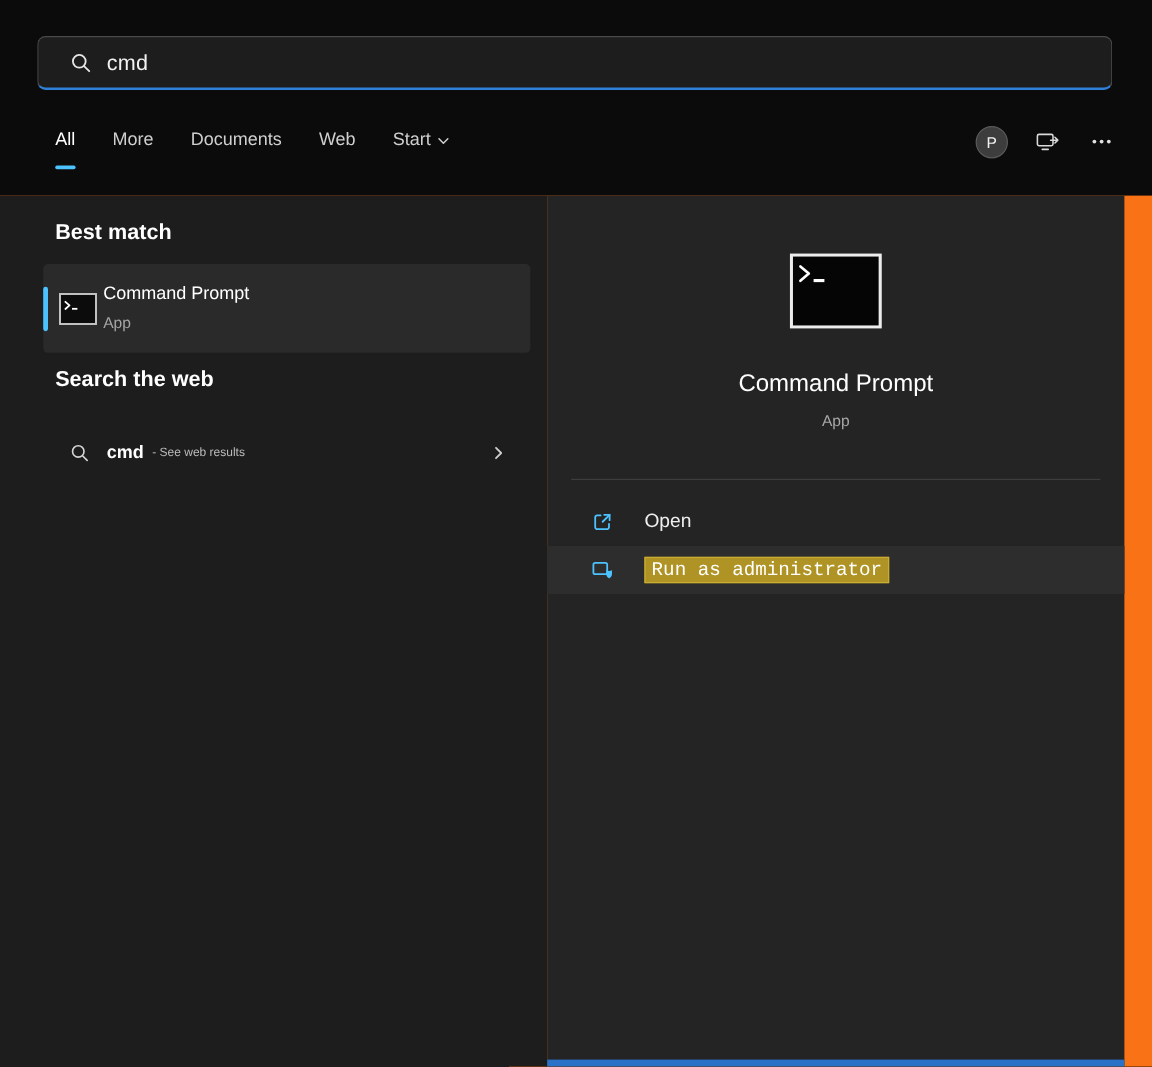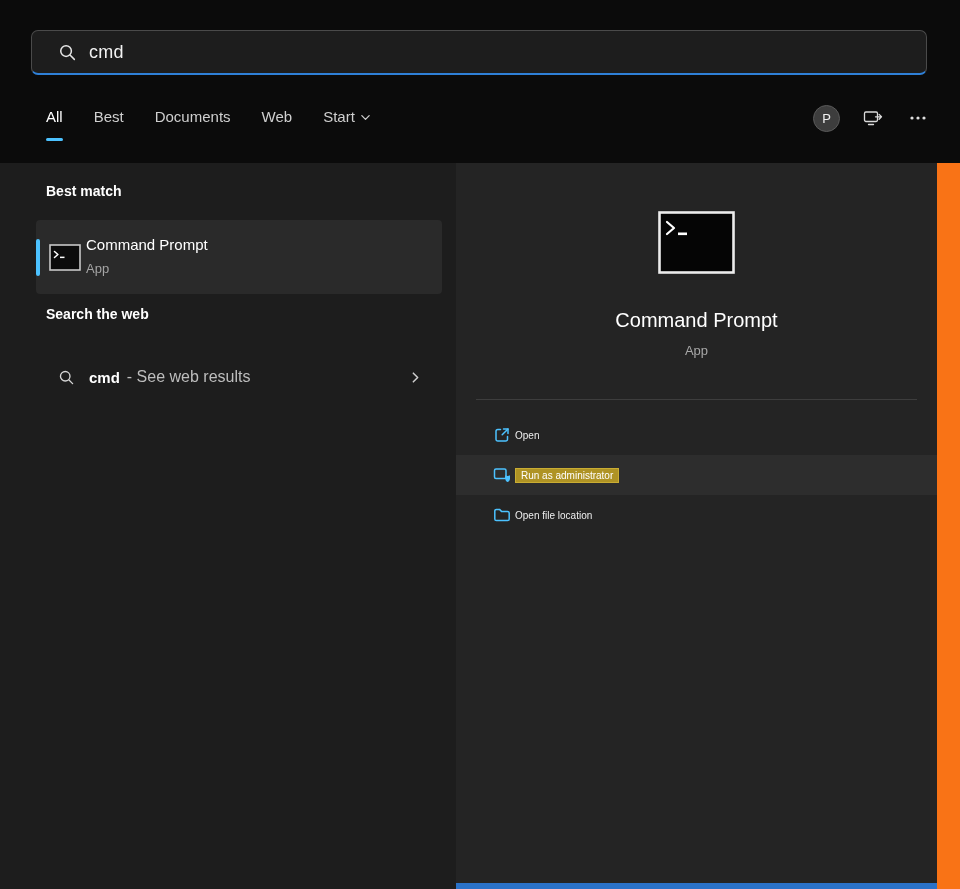--- a/index.html
+++ b/index.html
@@ -90,21 +90,21 @@
   
   .left-panel {
     position: absolute;
     left: 0; top: 163px;
     width: 456px; height: 726px;
     background: #1d1d1d;
   }
   .section-heading {
     position: absolute;
     left: 46px;
-    font-size: 14px;
+    font-size: 18px;
     font-weight: 700;
     color: #ffffff;
   }
   .heading-best { top: 20px; }
   .heading-web  { top: 143px; }
 
   .result-card {
     position: absolute;
     left: 36px; top: 57px;
     width: 406px; height: 74px;
@@ -132,21 +132,21 @@
   .web-result-row {
     position: absolute;
     left: 36px; top: 193px;
     width: 406px; height: 42px;
     display: flex; align-items: center;
     border-radius: 4px;
     cursor: pointer;
   }
   .web-result-row .web-search-glyph { margin: 0 14px 0 22px; display: inline-flex; }
   .web-query  { font-size: 15px; font-weight: 700; color: #ffffff; }
-  .web-suffix { font-size: 16px; color: #bdbdbd; margin-left: 7px; }
+  .web-suffix { font-size: 10px; color: #bdbdbd; margin-left: 7px; }
   .web-chevron { margin-left: auto; margin-right: 20px; display: inline-flex; }
 
   
   .preview-panel {
     position: absolute;
     left: 456px; top: 163px;
     width: 481px; height: 726px;
     background: #242424;
   }
   .preview-icon-wrap {
@@ -178,25 +178,25 @@
 
   .actions-list { position: absolute; left: 0; top: 252px; width: 100%; }
   .action-row {
     width: 100%; height: 40px;
     display: flex; align-items: center;
     padding-left: 37px;
     background: none; border: none;
     font-family: inherit;
     cursor: pointer;
   }
-  .action-row.hovered { background: #2d2d2d; }
+  .action-row.hovered { background: #2d2d2d; font-family: Liberation Mono, monospace; }
   .action-icon { display: inline-flex; width: 18px; justify-content: center; }
   .action-label {
-    margin-left: 4px;
-    font-size: 10px;
+    margin-left: 26px;
+    font-size: 16px;
     color: #eeeeee;
   }
   .action-label.admin-highlight {
     background: rgba(255, 210, 30, 0.62);
     border: 1px solid #c9ad33;
     padding: 1px 5px;
     color: #ffffff;
   }
 
   .taskbar-edge {
@@ -223,21 +223,21 @@
         </svg>
       </span>
       <span class="search-value">cmd</span>
     </div>
 
     <nav class="tabs-row">
       <button class="tab active">
         <span>All</span>
       </button>
       <button class="tab">
-        <span>Best</span>
+        <span>More</span>
       </button>
       <button class="tab">
         <span>Documents</span>
       </button>
       <button class="tab">
         <span>Web</span>
       </button>
       <button class="tab">
         <span>Start</span>
         <span class="chev">
@@ -336,28 +336,20 @@
       <button class="action-row hovered">
         <span class="action-icon">
           <svg width="18" height="18" viewBox="0 0 18 18">
             <rect x="1.5" y="3" width="11.5" height="9.5" rx="1.5" fill="none" stroke="#4cc2ff" stroke-width="1.5"></rect>
             <path d="M12.2 9.2c1.6.9 3.2.9 4.8 0v3.2c0 2.1-1.6 3.3-2.4 3.6-.8-.3-2.4-1.5-2.4-3.6z" fill="#4cc2ff"></path>
           </svg>
         </span>
         <span class="action-label admin-highlight">Run as administrator</span>
       </button>
 
-      <button class="action-row">
-        <span class="action-icon">
-          <svg width="18" height="18" viewBox="0 0 18 18">
-            <path d="M1.8 5a1.6 1.6 0 0 1 1.6-1.6h3.1l2 2h6.1A1.6 1.6 0 0 1 16.2 7v6a1.6 1.6 0 0 1-1.6 1.6H3.4A1.6 1.6 0 0 1 1.8 13z" fill="none" stroke="#4cc2ff" stroke-width="1.5" stroke-linejoin="round"></path>
-          </svg>
-        </span>
-        <span class="action-label">Open file location</span>
-      </button>
 
 
 
     </div>
 
     <div class="taskbar-edge"></div>
   </div>
 
 </div>
 

